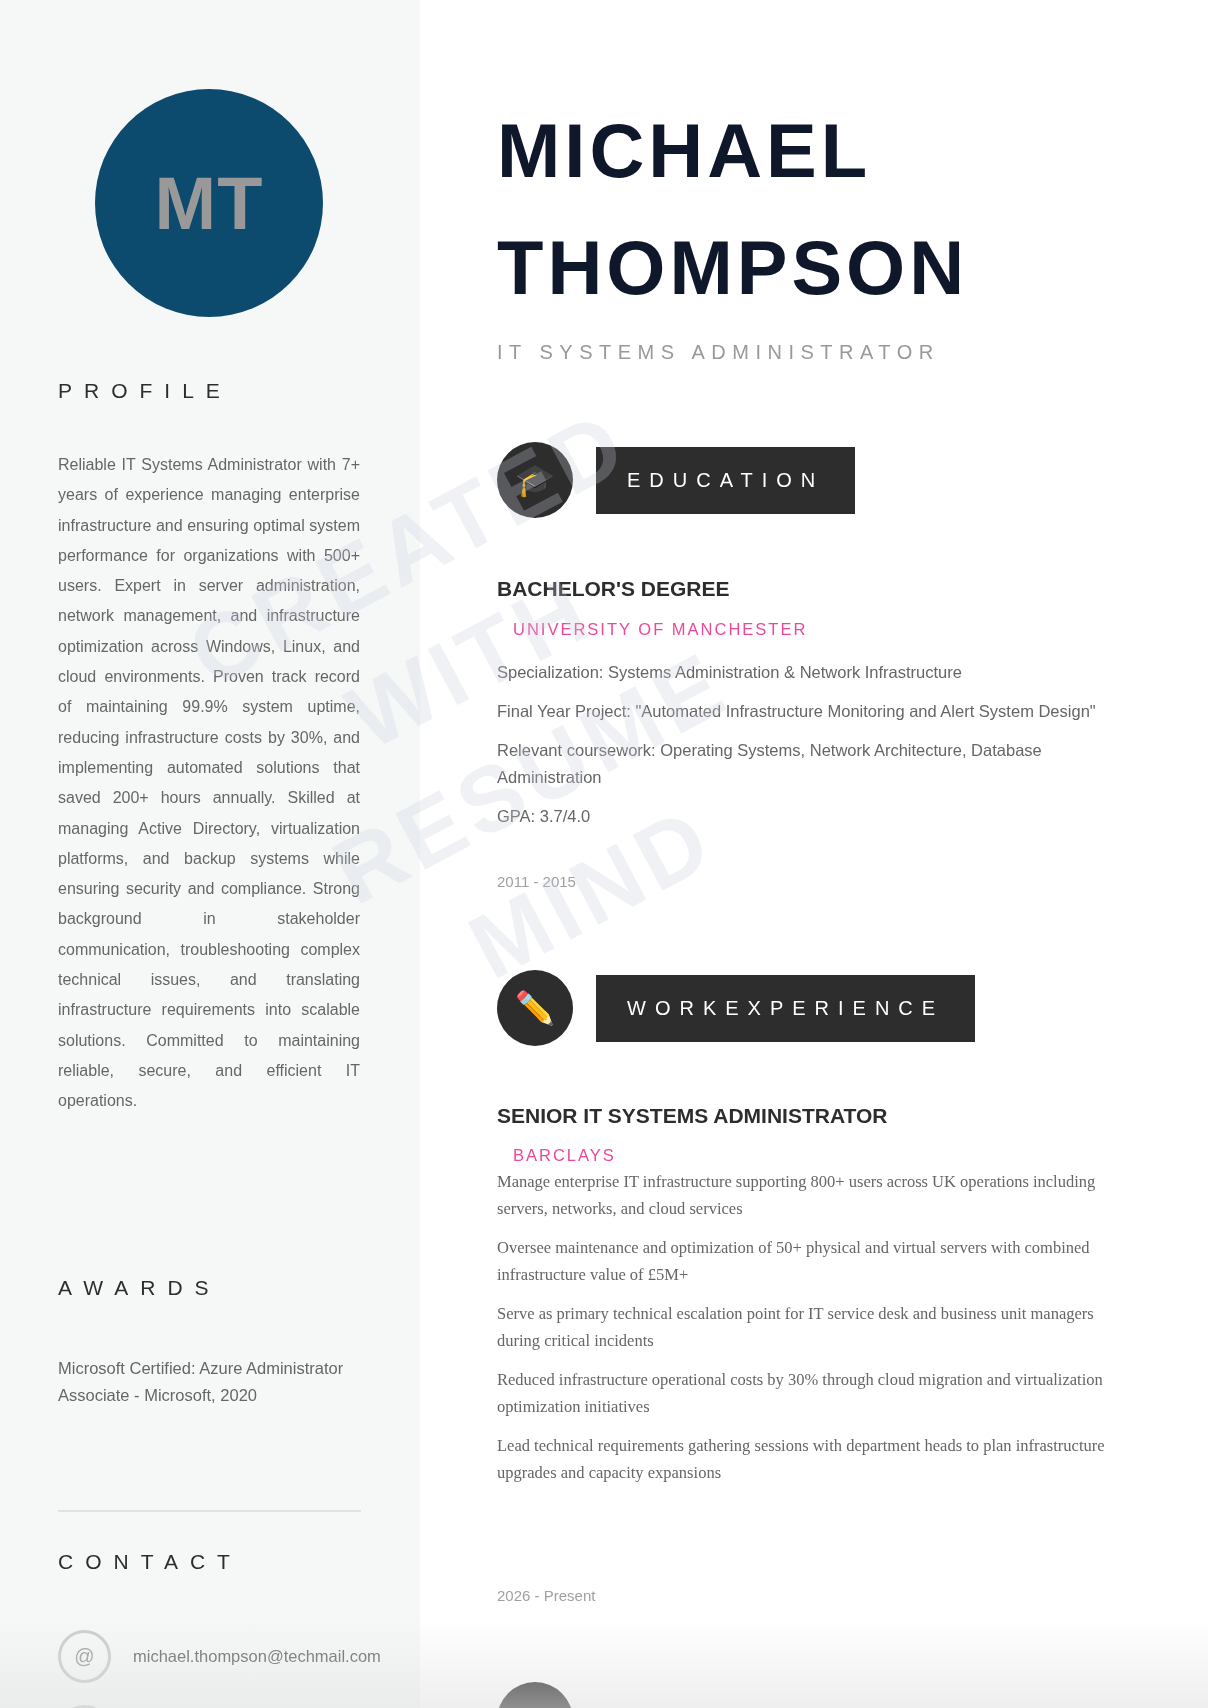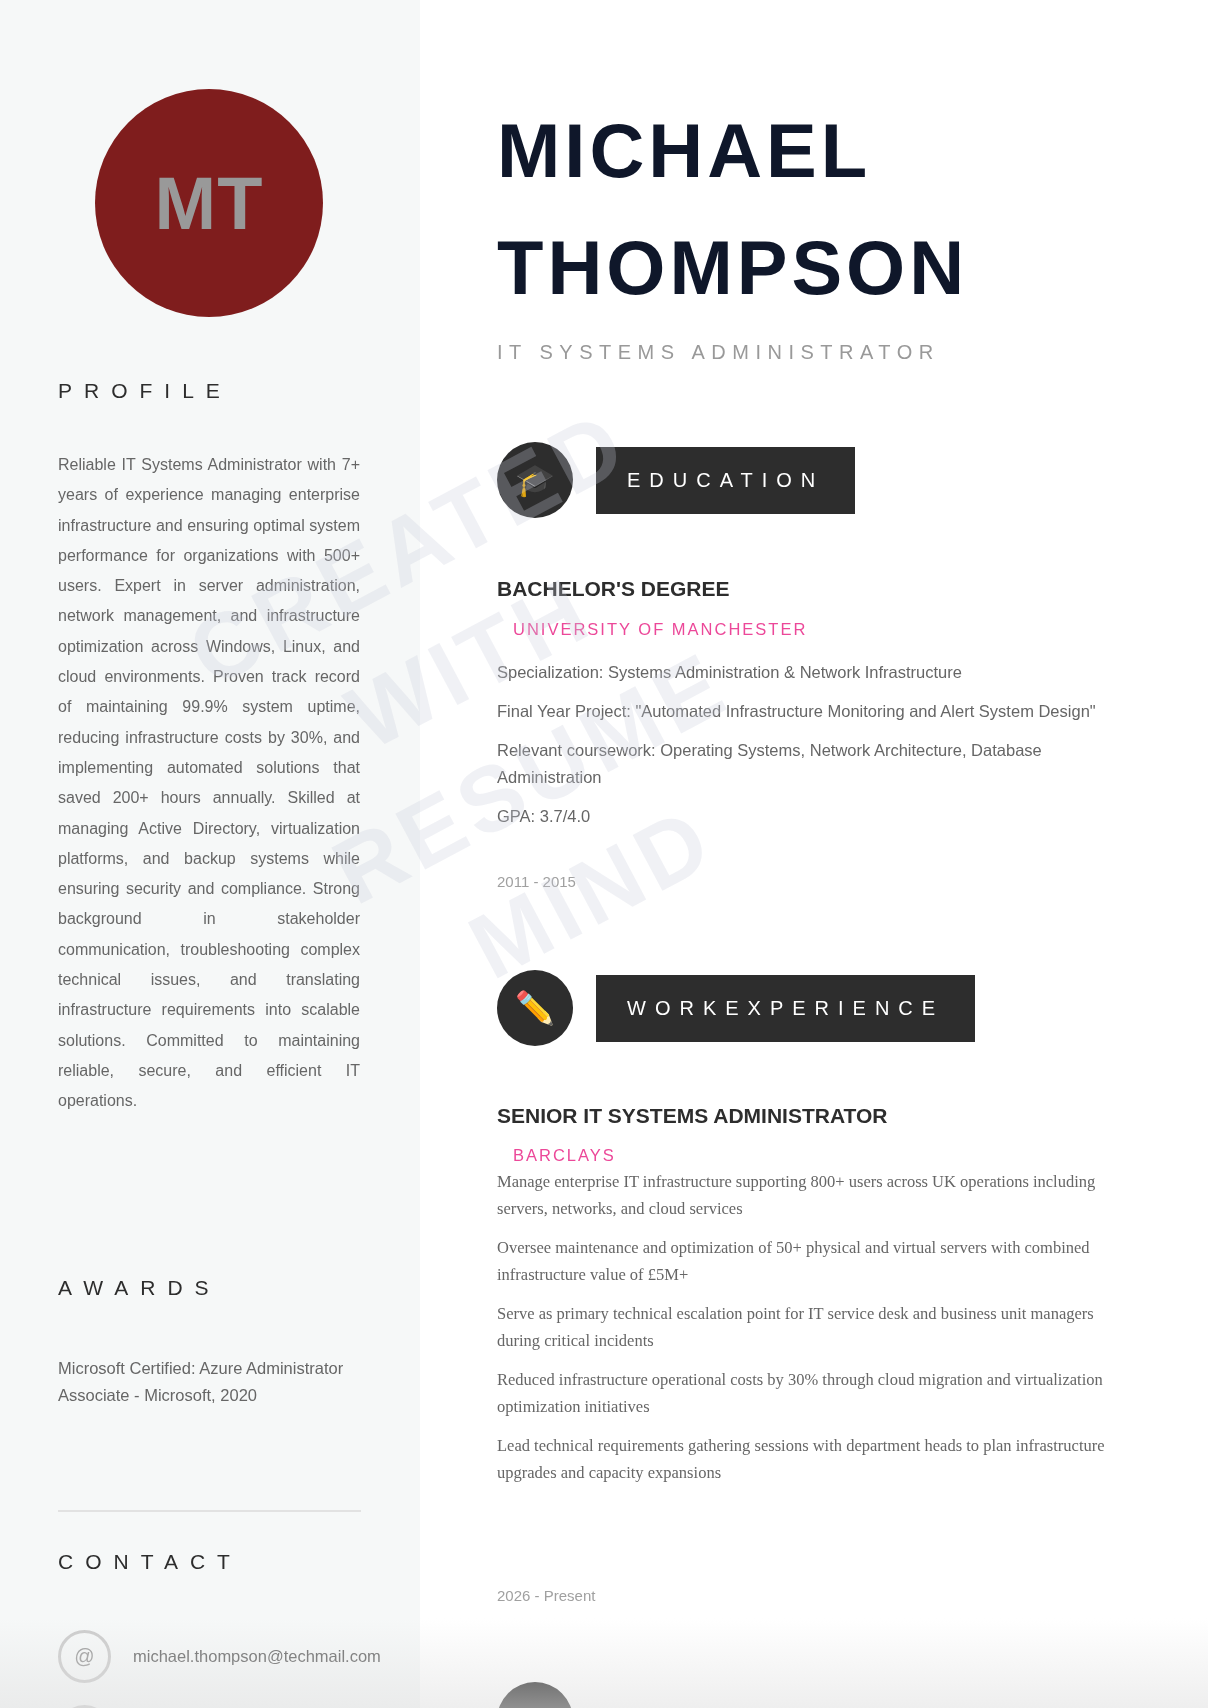--- a/index.html
+++ b/index.html
@@ -3,21 +3,21 @@
   <meta charset="utf-8">
   <style>
     * { box-sizing: border-box; margin: 0; padding: 0; }
     html, body { width: 1208px; height: 1708px; overflow: hidden; background: #ffffff; }
     body { font-family: "Liberation Sans", "DejaVu Sans", sans-serif; color: #2d2d2d; position: relative; }
 
     .page { position: absolute; left: 0; top: 0; width: 1208px; height: 1708px; }
 
     
     .sidebar { position: absolute; left: 0; top: 0; width: 420px; height: 1708px; background: #f6f8f8; }
-    .avatar { position: absolute; left: 95px; top: 89px; width: 228px; height: 228px; border-radius: 50%; background: #7f1d1d; display: flex; align-items: center; justify-content: center; }
+    .avatar { position: absolute; left: 95px; top: 89px; width: 228px; height: 228px; border-radius: 50%; background: #0c4a6e; display: flex; align-items: center; justify-content: center; }
     .avatar span { font-size: 74px; font-weight: bold; color: #999999; letter-spacing: 1px; }
 
     .side-heading { position: absolute; left: 58px; font-size: 21px; letter-spacing: 12px; color: #2d2d2d; font-weight: normal; }
     .profile-text { position: absolute; left: 58px; top: 450px; width: 302px; font-size: 16px; line-height: 30.3px; color: #666666; text-align: justify; }
     .award-text { position: absolute; left: 58px; top: 1355px; width: 300px; font-size: 16.5px; line-height: 26.5px; color: #666666; }
     .side-divider { position: absolute; left: 58px; top: 1510px; width: 303px; height: 2px; background: #e2e2e2; }
 
     .contact-row { position: absolute; left: 58px; top: 1630px; display: flex; align-items: center; }
     .contact-icon { width: 53px; height: 53px; border: 3px solid #cccccc; border-radius: 50%; display: flex; align-items: center; justify-content: center; font-size: 20px; color: #9a9a9a; }
     .contact-text { margin-left: 22px; font-size: 16.5px; color: #666666; }

